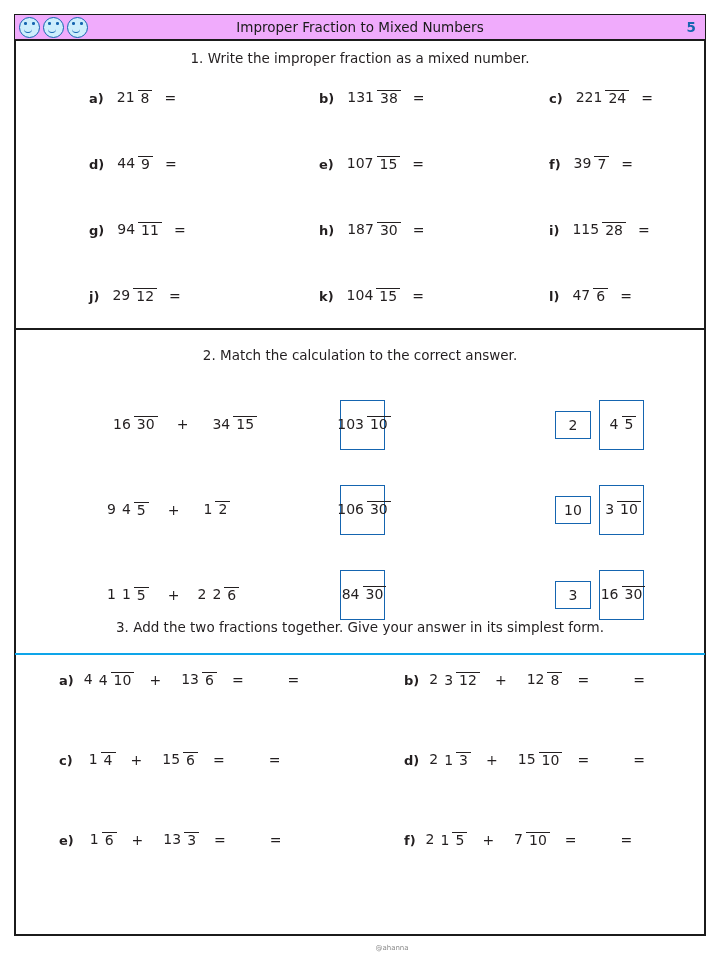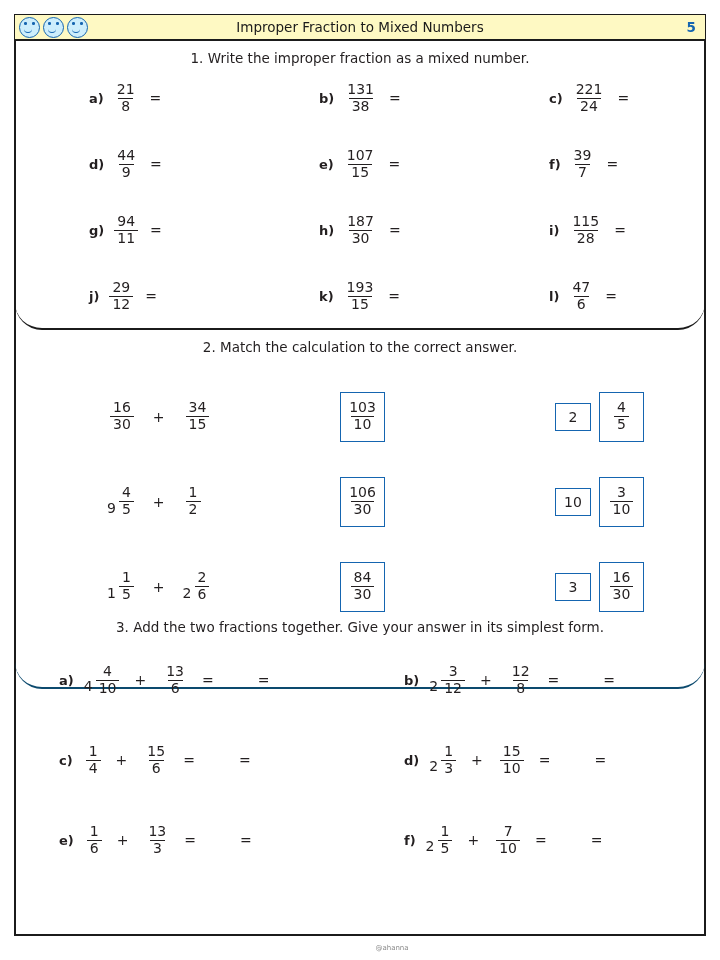--- a/index.html
+++ b/index.html
@@ -28,21 +28,21 @@
     border: 2px solid #1b1b1b;
     box-sizing: border-box;
   }
   
   .header {
     position: absolute;
     left: 15px;
     top: 15px;
     width: 690px;
     height: 26px;
-    background: #fef9c3;
+    background: #f0abfc;
     border-bottom: 2px solid #1b1b1b;
     box-sizing: border-box;
     display: flex;
     align-items: center;
   }
   .faces {
     display: flex;
     gap: 3px;
     margin-left: 4px;
   }
@@ -87,35 +87,34 @@
     font-size: 13.5px;
     color: #1565b0;
     font-weight: bold;
   }
   
   .section {
     position: absolute;
     left: 15px;
     width: 690px;
     box-sizing: border-box;
-    border-radius: 27px;
   }
   .sec1 { top: 41px;  height: 289px; border-bottom: 2px solid #1b1b1b; }
-  .sec2 { top: 330px; height: 359px; border-bottom: 2px solid #0c4a6e; }
+  .sec2 { top: 338px; height: 317px; border-bottom: 2px solid #0ea5e9; }
   .sec3 { top: 610px; height: 230px; }
   .sec-title {
     text-align: center;
     font-size: 13.5px;
     margin-top: 9px;
     color: #231f20;
   }
   
   .frac {
     display: inline-flex;
-    flex-direction: column;
+    flex-direction: row;
     align-items: center;
     vertical-align: middle;
     line-height: 1.12;
     font-size: 14px;
     margin: 0 1px;
   }
   .frac .num {
     padding: 0 3px;
   }
   .frac .den {
@@ -372,21 +371,21 @@
         <span class="frac">
           <span class="num">29</span>
           <span class="den">12</span>
         </span>
         <span class="eq">=</span>
       </div>
 
       <div class="q1-item">
         <span class="lbl">k)</span>
         <span class="frac">
-          <span class="num">193</span>
+          <span class="num">104</span>
           <span class="den">15</span>
         </span>
         <span class="eq">=</span>
       </div>
 
       <div class="q1-item">
         <span class="lbl">l)</span>
         <span class="frac">
           <span class="num">47</span>
           <span class="den">6</span>

